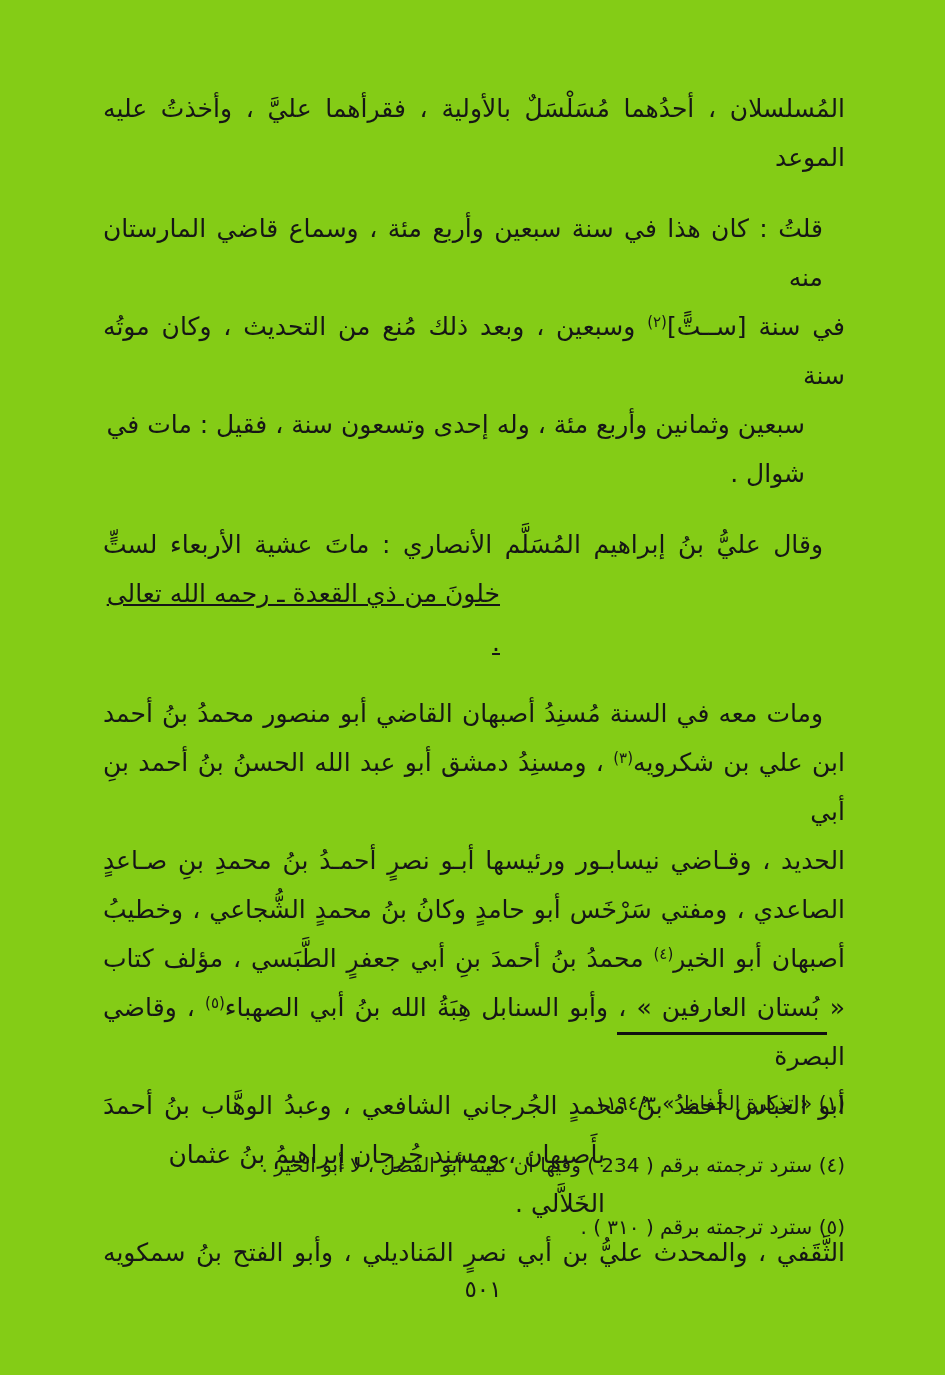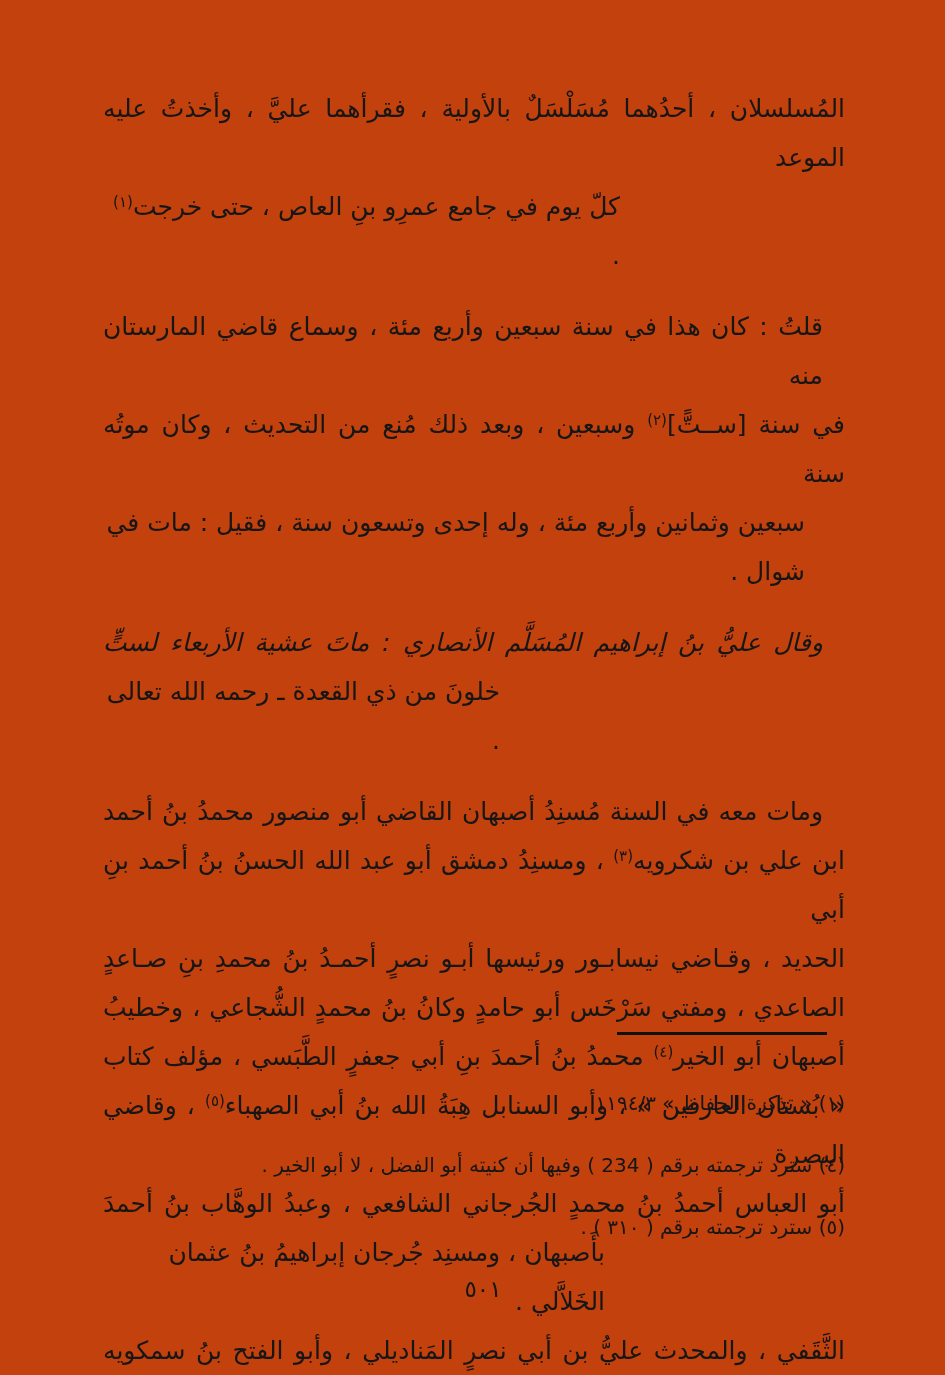--- a/index.html
+++ b/index.html
@@ -2,21 +2,21 @@
 <html lang="ar"><head>
 <meta charset="utf-8">
 <style>
   html, body { margin: 0; padding: 0; }
   body { background: #777; }
   .page {
     position: relative;
     width: 945px;
     height: 1375px;
     margin: 0 auto;
-    background: #c2410c;
+    background: #84cc16;
     overflow: hidden;
     font-family: "DejaVu Sans", sans-serif;
     color: #161616;
   }
   .body-text {
     position: absolute;
     top: 84px;
     right: 100px;
     width: 742px;
     direction: rtl;
@@ -73,30 +73,29 @@
     margin-top: 12px;
   }
 </style>
 </head>
 <body>
 
 <div class="page">
   <div class="body-text" id="main-text">
       <div class="para">
         <div class="line fill">المُسلسلان ، أحدُهما مُسَلْسَلٌ بالأولية ، فقرأهما عليَّ ، وأخذتُ عليه الموعد</div>
-        <div class="line" style="padding-right: 225px;">كلّ يوم في جامع عمرِو بنِ العاص ، حتى خرجت<span class="fnref">(١)</span> .</div>
       </div>
       <div class="para">
         <div class="line fill" style="padding-right: 22px;">قلتُ : كان هذا في سنة سبعين وأربع مئة ، وسماع قاضي المارستان منه</div>
         <div class="line fill">في سنة [ســتًّ]<span class="fnref">(٢)</span> وسبعين ، وبعد ذلك مُنع من التحديث ، وكان موتُه سنة</div>
         <div class="line" style="padding-right: 40px;">سبعين وثمانين وأربع مئة ، وله إحدى وتسعون سنة ، فقيل : مات في شوال .</div>
       </div>
       <div class="para">
-        <div class="line fill" style="padding-right: 22px; font-style: italic;">وقال عليُّ بنُ إبراهيم المُسَلَّم الأنصاري : ماتَ عشية الأربعاء لستٍّ</div>
-        <div class="line" style="padding-right: 345px;">خلونَ من ذي القعدة ـ رحمه الله تعالى .</div>
+        <div class="line fill" style="padding-right: 22px;">وقال عليُّ بنُ إبراهيم المُسَلَّم الأنصاري : ماتَ عشية الأربعاء لستٍّ</div>
+        <div class="line" style="padding-right: 345px; text-decoration: underline;">خلونَ من ذي القعدة ـ رحمه الله تعالى .</div>
       </div>
       <div class="para">
         <div class="line fill" style="padding-right: 22px;">ومات معه في السنة مُسنِدُ أصبهان القاضي أبو منصور محمدُ بنُ أحمد</div>
         <div class="line fill">ابن علي بن شكرويه<span class="fnref">(٣)</span> ، ومسنِدُ دمشق أبو عبد الله الحسنُ بنُ أحمد بنِ أبي</div>
         <div class="line fill">الحديد ، وقـاضي نيسابـور ورئيسها أبـو نصرٍ أحمـدُ بنُ محمدِ بنِ صـاعدٍ</div>
         <div class="line fill">الصاعدي ، ومفتي سَرْخَس أبو حامدٍ وكانُ بنُ محمدٍ الشُّجاعي ، وخطيبُ</div>
         <div class="line fill">أصبهان أبو الخير<span class="fnref">(٤)</span> محمدُ بنُ أحمدَ بنِ أبي جعفرٍ الطَّبَسي ، مؤلف كتاب</div>
         <div class="line fill">« بُستان العارفين » ، وأبو السنابل هِبَةُ الله بنُ أبي الصهباء<span class="fnref">(٥)</span> ، وقاضي البصرة</div>
         <div class="line fill">أبو العباس أحمدُ بنُ محمدٍ الجُرجاني الشافعي ، وعبدُ الوهَّاب بنُ أحمدَ</div>
         <div class="line" style="padding-right: 240px;">بأَصبهان ، ومسنِد جُرجان إبراهيمُ بنُ عثمان الخَلاَّلي .</div>

